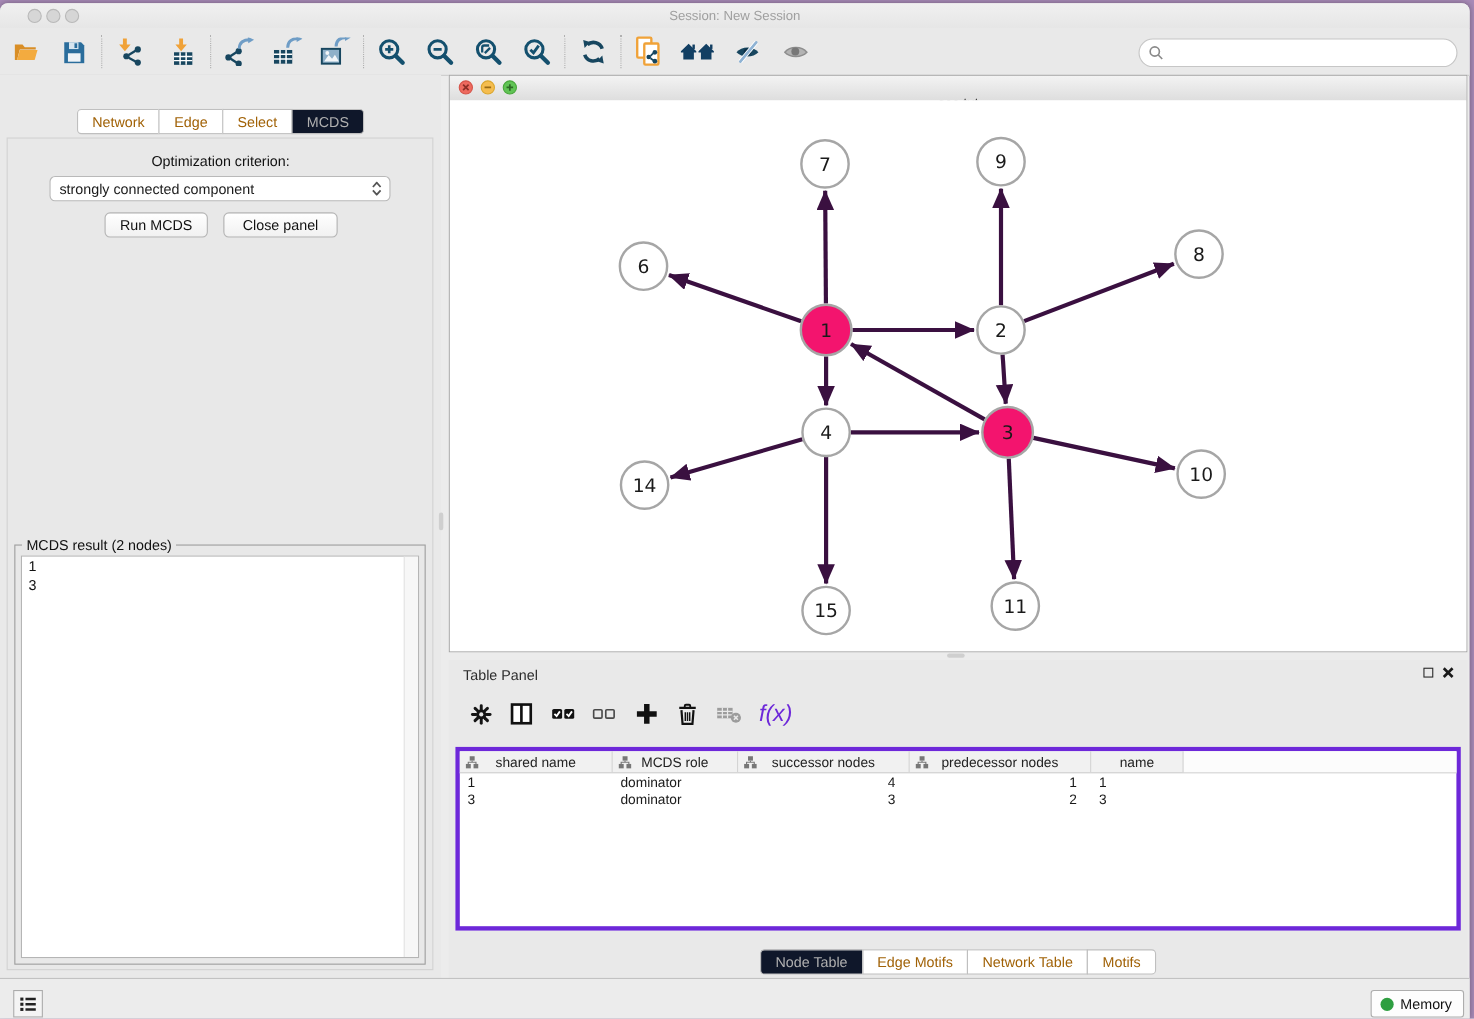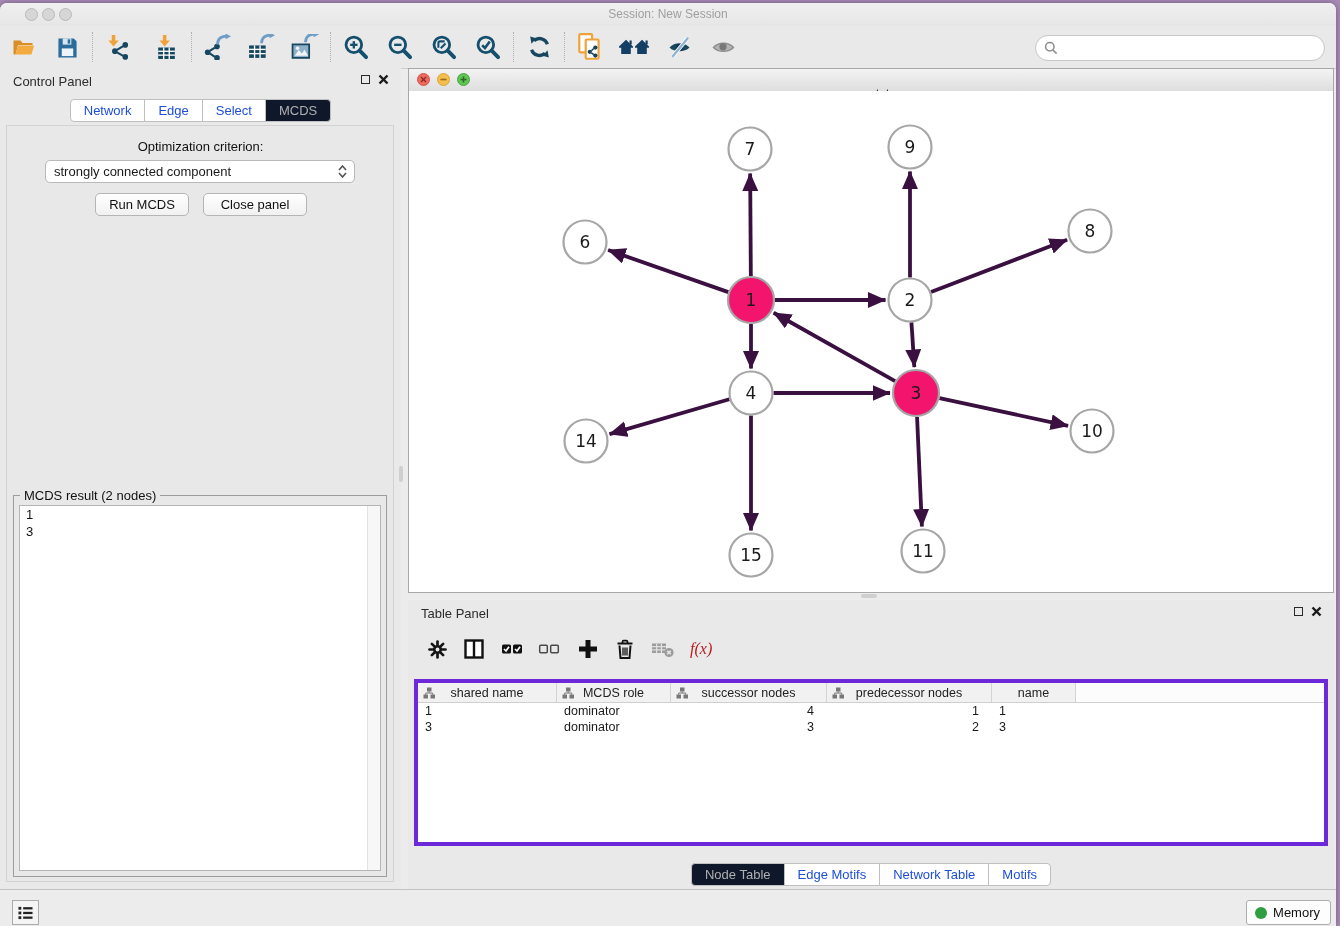--- a/index.html
+++ b/index.html
@@ -26,21 +26,21 @@
   .searchbox svg{margin-left:8px;flex:0 0 auto;}
   
   .control-panel{position:absolute;left:0;top:65px;width:401px;height:821px;background:#e9e9e9;}
   .panel-head{position:absolute;left:0;top:0;width:100%;height:26px;}
   .panel-title{position:absolute;left:13px;top:6px;font-size:13px;color:#2c2c2c;}
   .panel-ctls{position:absolute;right:12px;top:6px;display:flex;gap:8px;align-items:center;}
   .float-ic{width:9px;height:9px;border:1.6px solid #2a2a2a;display:inline-block;box-sizing:border-box;}
   .segbar{position:absolute;left:0;width:100%;text-align:center;}
   .seg{display:inline-flex;}
   .seg .tab{background:#fff;border:1px solid #bfbfbf;margin-left:-1px;padding:3px 13px;
-            font-size:13px;color:#1d4ed8;line-height:15px;white-space:nowrap;}
+            font-size:13px;color:#a16207;line-height:15px;white-space:nowrap;}
   .seg .tab:first-child{border-radius:4px 0 0 4px;margin-left:0;}
   .seg .tab:last-child{border-radius:0 4px 4px 0;}
   .seg .tab.active{background:#0f172a;color:#b0b0b0;}
   .cp-inner{position:absolute;left:6px;top:57px;width:388px;height:757px;background:#e8e8e8;
             border:1px solid #d2d2d2;box-sizing:border-box;}
   .opt-label{position:absolute;left:0;top:71px;width:100%;text-align:center;font-size:13px;color:#111;}
   .criterion{position:absolute;left:45px;top:92px;width:310px;height:23px;background:#fff;
              border:1px solid #b9b9b9;border-radius:5px;box-sizing:border-box;display:flex;
              align-items:center;font-size:13px;}
   .criterion .val{flex:1;padding-left:8px;}
@@ -61,21 +61,21 @@
                 background:linear-gradient(#f3f3f3,#dedede);border-bottom:1px solid #b3b3b3;}
   .traffic{position:absolute;top:4px;width:13px;height:13px;border-radius:50%;box-sizing:border-box;
            display:flex;align-items:center;justify-content:center;}
   .net-title{position:absolute;left:0;right:0;top:17px;text-align:center;font-size:13px;color:#222;}
   .net-canvas{position:absolute;left:0;top:22px;right:0;bottom:0;background:#fff;}
   .hsplit-handle{position:absolute;left:452px;bottom:-6px;width:16px;height:4px;background:#cfcfcf;border-radius:2px;}
   
   .table-panel{position:absolute;left:408px;top:597px;width:926px;height:289px;background:#e9e9e9;}
   .tp-toolbar{position:absolute;left:6px;top:27px;width:914px;height:44px;display:flex;align-items:center;}
   .tp-ic{display:flex;align-items:center;justify-content:center;height:30px;flex:0 0 auto;}
-  .fx{font-family:Liberation Serif, serif;font-style:italic;font-size:16px;color:#b91c1c;}
+  .fx{font-family:Liberation Sans, sans-serif;font-style:italic;font-size:21px;color:#6d28d9;}
   .grid{position:absolute;left:6px;top:79px;width:914px;height:167px;background:#fff;
         border:4px solid #6d28d9;box-sizing:border-box;}
   .grid-head{display:flex;height:19px;background:#f1f1f1;border-bottom:1px solid #cfcfcf;}
   .hcell{display:flex;align-items:center;border-right:1px solid #d4d4d4;box-sizing:border-box;
          font-size:12.5px;color:#222;position:relative;}
   .hcell .lbl{flex:1;text-align:center;}
   .hcell svg{position:absolute;left:5px;}
   .hfill{flex:1;background:#fcfcfc;}
   .c0{width:139px;}.c1{width:114px;}.c2{width:156px;}.c3{width:165px;}.c4{width:84px;}
   .grow{display:flex;height:16px;font-size:12.5px;align-items:center;}
@@ -268,30 +268,20 @@
     <div class="searchbox">
       <svg width="14" height="14" viewBox="0 0 14 14">
           <circle cx="5.8" cy="5.8" r="4.2" stroke="#8a8a8a" stroke-width="1.5" fill="none"></circle>
           <line x1="9" y1="9" x2="12.6" y2="12.6" stroke="#8a8a8a" stroke-width="1.5"></line>
         </svg>
       <input type="text" value="" style="">
     </div>
   </div>
 
   <div class="control-panel">
-    <div class="panel-head">
-      <span class="panel-title">Control Panel</span>
-      <span class="panel-ctls">
-        <span class="float-ic"></span>
-        <svg width="11" height="11" viewBox="0 0 11 11">
-            <line x1="1.5" y1="1.5" x2="9.5" y2="9.5" stroke="#1a1a1a" stroke-width="2.4"></line>
-            <line x1="9.5" y1="1.5" x2="1.5" y2="9.5" stroke="#1a1a1a" stroke-width="2.4"></line>
-          </svg>
-      </span>
-    </div>
     <div class="segbar" style="top:31px">
       <span class="seg">
         <span class="tab">Network</span>
         <span class="tab">Edge</span>
         <span class="tab">Select</span>
         <span class="tab active">MCDS</span>
       </span>
     </div>
     <div class="cp-inner"></div>
     <div class="opt-label">Optimization criterion:</div>

